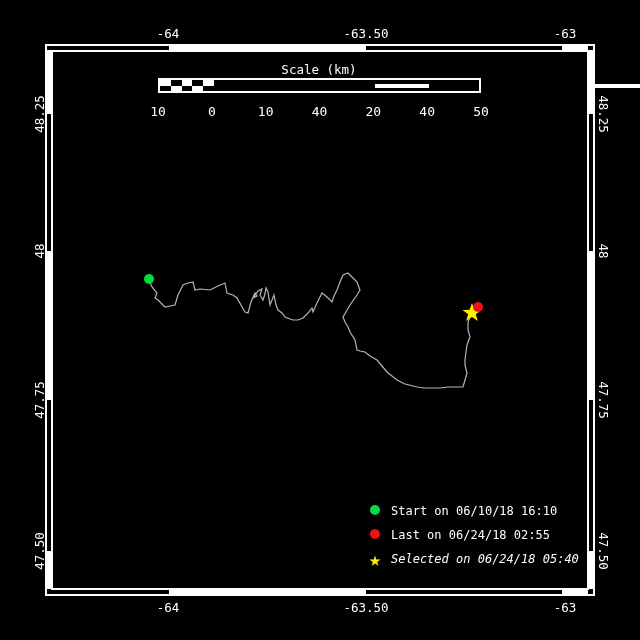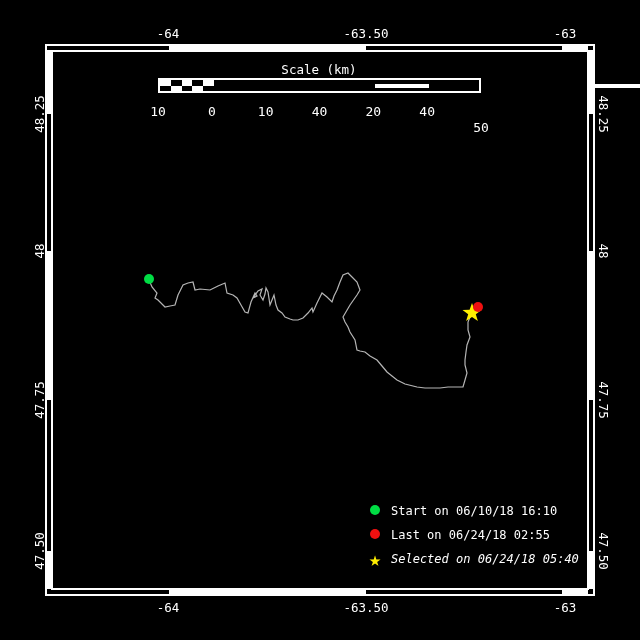--- a/index.html
+++ b/index.html
@@ -73,21 +73,21 @@
       <div class="sb-stripe" style="left: 215.333px; top: 3.5px; width: 53.8333px; height: 4px;"></div>
       <div class="sb-stripe" style="left: 430.667px; top: 3.5px; width: 53.8333px; height: 4px;"></div>
     </div>
   <div id="scale-nums">
       <div class="lbl sb-num" style="left: 158px;">10</div>
       <div class="lbl sb-num" style="left: 211.833px;">0</div>
       <div class="lbl sb-num" style="left: 265.667px;">10</div>
       <div class="lbl sb-num" style="left: 319.5px;">40</div>
       <div class="lbl sb-num" style="left: 373.333px;">20</div>
       <div class="lbl sb-num" style="left: 427.167px;">40</div>
-      <div class="lbl sb-num" style="left: 481px; margin-top: 16px;">50</div>
+      <div class="lbl sb-num" style="left: 481px;">50</div>
     </div>
 
   <svg id="track-layer" width="640" height="640">
       <polyline points="149,280 152,287 157,293 155,298 158,300 165,307 170,306 175,305 178,295 183,285 188,283 193,282 195,290 200,289 210,290 218,286 225,283 227,293 233,295 237,298 241,305 245,312 248,313 251,302 255,293 257,296 253,298 258,291 262,289 260,295 263,300 265,294 266,288 268,292 270,305 272,300 274,295 276,305 278,310 282,313 285,317 290,319 293,320 298,320 303,318 308,313 312,308 313,312 317,303 322,293 327,297 332,302 334,296 337,290 340,282 343,275 348,273 352,277 357,282 360,290 357,295 350,305 343,317 345,322 348,327 350,332 355,340 357,350 360,351 365,352 370,356 377,360 382,366 387,372 392,376 397,380 405,384 417,387 425,388 432,388 440,388 448,387 456,387 463,387 465,380 467,373 465,365 465,360 466,352 467,345 470,337 468,330 468,322 470,317 473,312 476,309" fill="none" stroke="#b5b5b5" stroke-width="1.2"></polyline>
       <polygon points="472.0,303.0 474.4,309.8 481.5,309.9 475.8,314.2 477.9,321.1 472.0,317.0 466.1,321.1 468.2,314.2 462.5,309.9 469.6,309.8" fill="#ffee00"></polygon>
       <circle cx="149" cy="279" r="5" fill="#00dd44"></circle>
       <circle cx="478" cy="307" r="5" fill="#f01010"></circle>
     </svg>
 
   <div id="legend">

